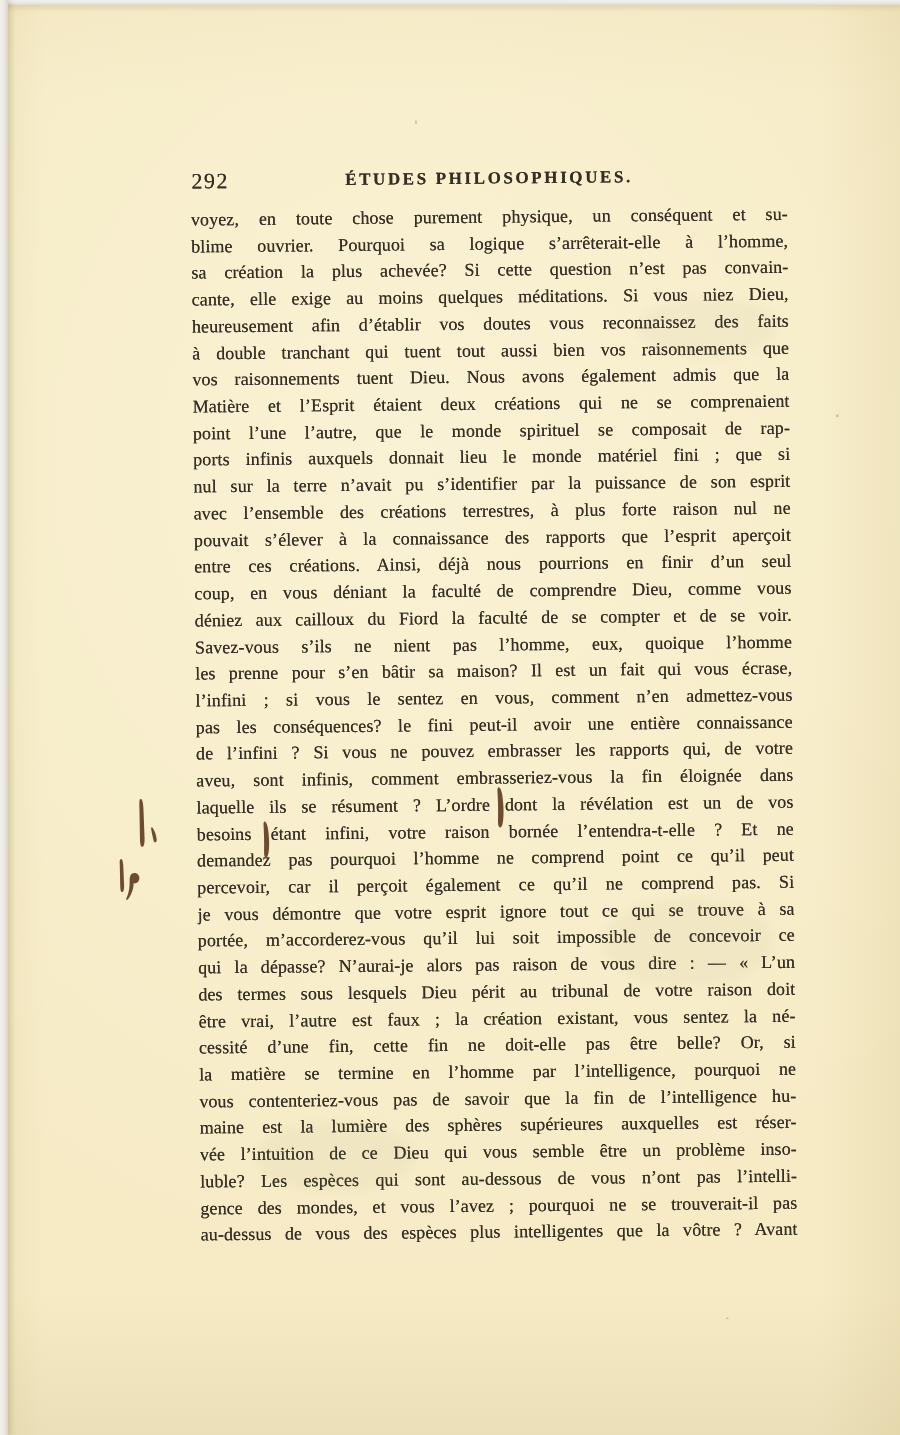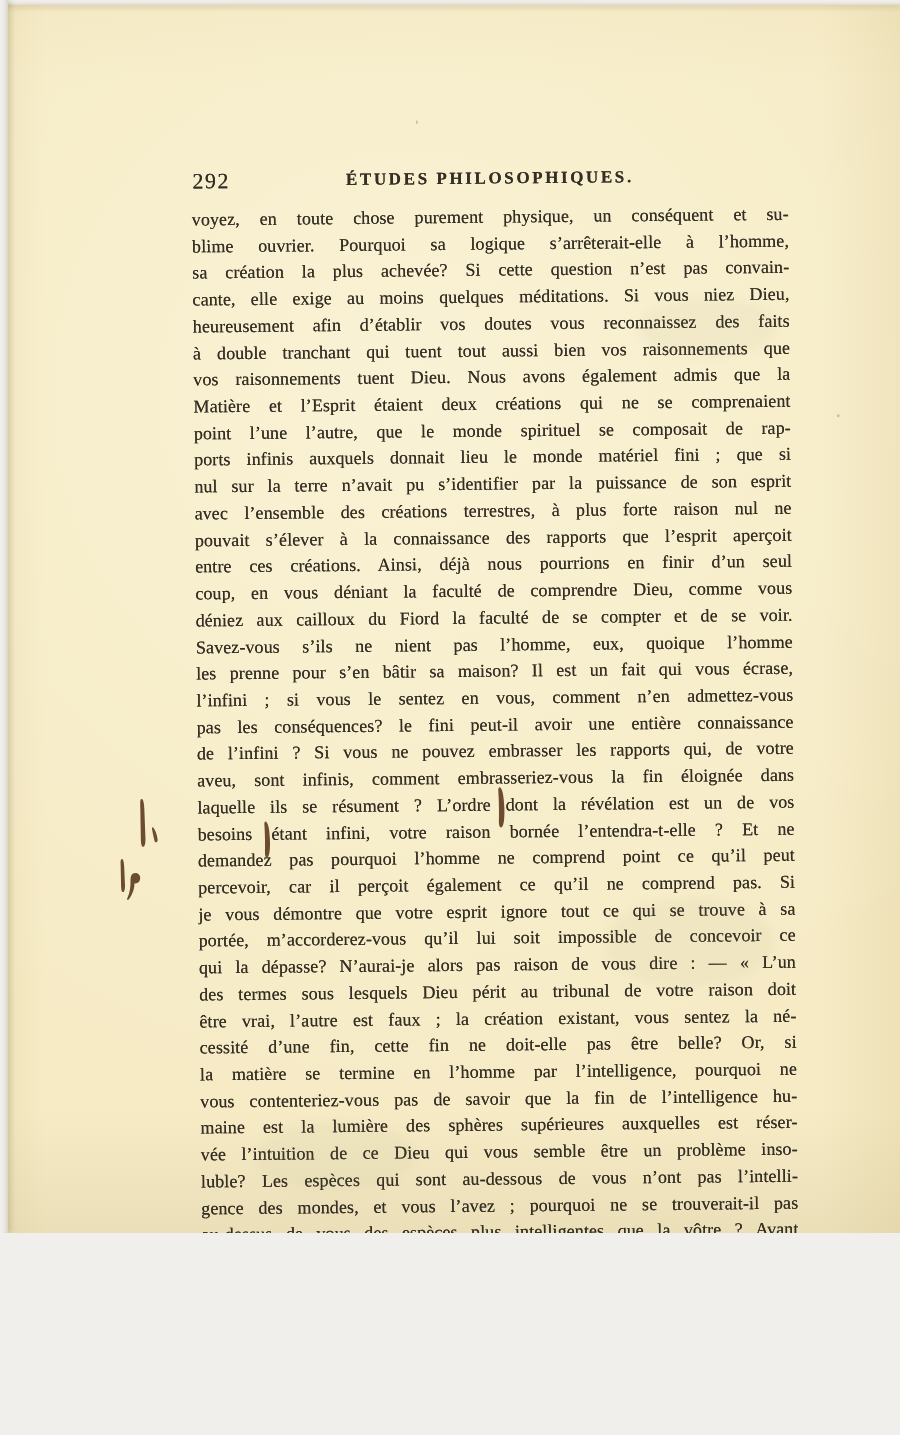--- a/index.html
+++ b/index.html
@@ -8,21 +8,21 @@
     --annotation-ink:#5d3a1f;
     --scan-edge:#e9e8e3;
   }
   html,body{margin:0;padding:0;}
   body{
     width:900px;height:1435px;overflow:hidden;
     background:#f0efec;
     font-family:"Liberation Serif","DejaVu Serif",serif;
   }
   .scan{
-    position:relative;width:900px;height:1233px;overflow:hidden;
+    position:relative;width:900px;height:1435px;overflow:hidden;
     background:var(--paper);
   }
   .paper-tone{
     position:absolute;inset:0;pointer-events:none;
     background:
       radial-gradient(130% 95% at 45% 32%, rgba(255,252,236,0.40), rgba(255,252,236,0) 62%),
       linear-gradient(90deg, rgba(214,196,142,0.22) 0%, rgba(214,196,142,0) 5%, rgba(214,196,142,0) 91%, rgba(206,186,130,0.20) 100%),
       linear-gradient(180deg, rgba(222,204,150,0.14) 0%, rgba(222,204,150,0) 7%, rgba(210,190,135,0) 90%, rgba(165,150,105,0.14) 100%);
   }
   .edge-left{

